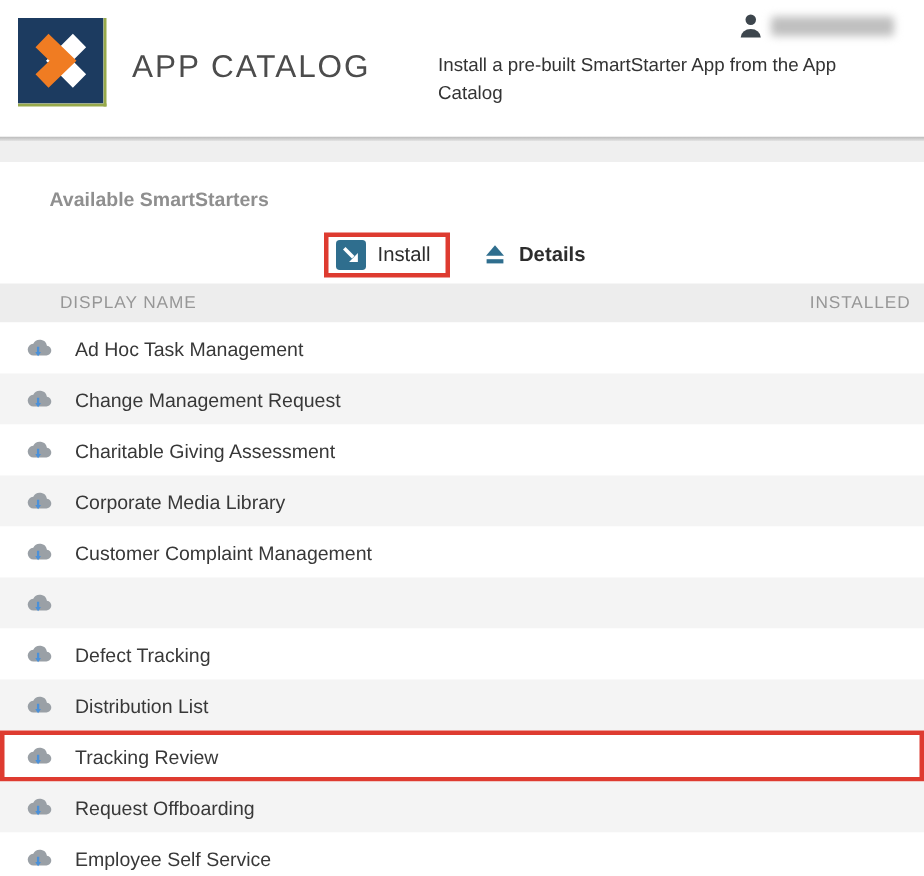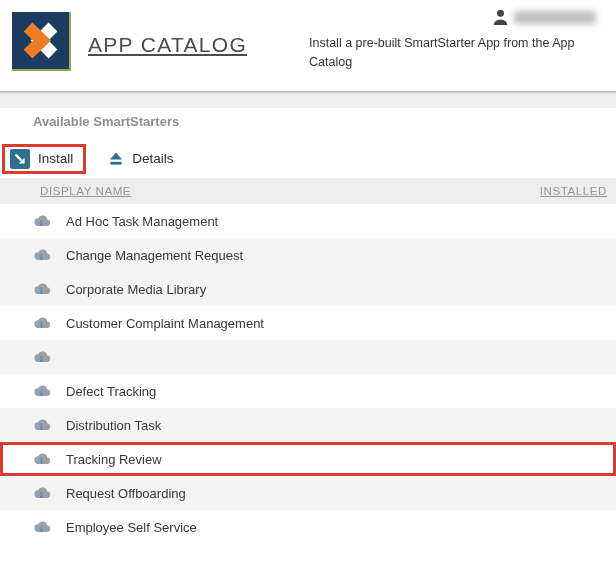--- a/index.html
+++ b/index.html
@@ -8,46 +8,46 @@
     font-family:"Liberation Sans", sans-serif;
     -webkit-font-smoothing:antialiased;
   }
   .app{position:relative;width:616px;height:584px;}
 
   
   header{position:relative;height:91px;background:#fff;}
   .logo{position:absolute;left:12px;top:12px;width:57px;height:57px;
         border-right:2px solid #97a94b;border-bottom:2px solid #97a94b;box-sizing:content-box;}
   .page-title{position:absolute;left:88px;top:33px;margin:0;font-size:21px;font-weight:400;
-        color:#4c4c4c;letter-spacing:1.3px;text-decoration:underline;}
-  .desc{position:absolute;left:309px;top:34px;width:276px;margin:0;font-size:12.5px;
+        color:#4c4c4c;letter-spacing:1.3px;}
+  .desc{position:absolute;left:292px;top:34px;width:276px;margin:0;font-size:12.5px;
         line-height:1.5;color:#333;}
   .user{position:absolute;right:20px;top:9px;display:flex;align-items:center;gap:6px;}
   .redacted{width:82px;height:13px;background:#bfbfbf;border-radius:2px;filter:blur(3px);}
 
   .hdr-shadow{height:3px;background:linear-gradient(#b9b9b9,#e3e3e3);}
   .gray-strip{height:14px;background:#efefef;}
 
   
-  .section-title{margin:6px 0 0 33px;font-size:13px;font-weight:bold;color:#8f8f8f;}
-
-  .toolbar{display:flex;align-items:center;margin:13px 0 0 2px;height:33px;}
+  .section-title{margin:17px 0 0 33px;font-size:13px;font-weight:bold;color:#8f8f8f;}
+
+  .toolbar{display:flex;align-items:center;margin:13px 0 0 2px;height:33px;justify-content:center;}
   .tb-btn{display:flex;align-items:center;gap:8px;font-size:13.5px;color:#2d2d2d;cursor:pointer;}
   .tb-btn.install{border:3px solid transparent;padding:2px 10px 2px 5px;}
   .tb-btn.install.annotated{border-color:#de3b30;}
-  .tb-btn.mid{margin-left:10px;padding:0 12px;}
+  .tb-btn.mid{margin-left:10px;padding:0 12px;font-weight:bold;}
   .ic{display:inline-flex;align-items:center;justify-content:center;}
 
   
   .grid{margin-top:3px;}
   .grid-head{height:26px;background:#ededed;display:flex;justify-content:space-between;
         align-items:center;padding:0 9px 0 40px;color:#979797;font-size:11.5px;
-        letter-spacing:.6px;text-decoration:underline;}
+        letter-spacing:.6px;}
   .grid-row{position:relative;height:34px;display:flex;align-items:center;
-        padding-left:32px;gap:15px;background:#fff;font-size:13px;color:#383838;cursor:pointer;}
+        padding-left:16px;gap:15px;background:#fff;font-size:13px;color:#383838;cursor:pointer;}
   .grid-row.alt{background:#f4f4f4;}
   .grid-row.annotated::after{content:"";position:absolute;inset:0;
         border:3px solid #de3b30;pointer-events:none;}
 </style>
 </head>
 <body>
 
 <div class="app">
 
   <header>
@@ -122,20 +122,30 @@
     <span class="ic">
       <svg width="19" height="16" viewBox="0 0 20 16">
         <path d="M16.1 6.4 a5.1 5.1 0 0 0 -9.6 -1.4 A4.1 4.1 0 0 0 6.9 13.2 h8.5 a3.3 3.3 0 0 0 0.7 -6.8 z" fill="#9aa0a6"></path>
         <path d="M9.9 7.2 v4.4" stroke="#4a90d9" stroke-width="1.6" fill="none"></path>
         <polygon points="7.9,10.8 9.9,13.8 11.9,10.8" fill="#4a90d9"></polygon>
       </svg>
     </span>
     <span class="row-label">Change Management Request</span>
   </div>
 
+  <div class="grid-row">
+    <span class="ic">
+      <svg width="19" height="16" viewBox="0 0 20 16">
+        <path d="M16.1 6.4 a5.1 5.1 0 0 0 -9.6 -1.4 A4.1 4.1 0 0 0 6.9 13.2 h8.5 a3.3 3.3 0 0 0 0.7 -6.8 z" fill="#9aa0a6"></path>
+        <path d="M9.9 7.2 v4.4" stroke="#4a90d9" stroke-width="1.6" fill="none"></path>
+        <polygon points="7.9,10.8 9.9,13.8 11.9,10.8" fill="#4a90d9"></polygon>
+      </svg>
+    </span>
+    <span class="row-label">Charitable Giving Assessment</span>
+  </div>
 
   <div class="grid-row alt">
     <span class="ic">
       <svg width="19" height="16" viewBox="0 0 20 16">
         <path d="M16.1 6.4 a5.1 5.1 0 0 0 -9.6 -1.4 A4.1 4.1 0 0 0 6.9 13.2 h8.5 a3.3 3.3 0 0 0 0.7 -6.8 z" fill="#9aa0a6"></path>
         <path d="M9.9 7.2 v4.4" stroke="#4a90d9" stroke-width="1.6" fill="none"></path>
         <polygon points="7.9,10.8 9.9,13.8 11.9,10.8" fill="#4a90d9"></polygon>
       </svg>
     </span>
     <span class="row-label">Corporate Media Library</span>
@@ -174,21 +184,21 @@
   </div>
 
   <div class="grid-row alt">
     <span class="ic">
       <svg width="19" height="16" viewBox="0 0 20 16">
         <path d="M16.1 6.4 a5.1 5.1 0 0 0 -9.6 -1.4 A4.1 4.1 0 0 0 6.9 13.2 h8.5 a3.3 3.3 0 0 0 0.7 -6.8 z" fill="#9aa0a6"></path>
         <path d="M9.9 7.2 v4.4" stroke="#4a90d9" stroke-width="1.6" fill="none"></path>
         <polygon points="7.9,10.8 9.9,13.8 11.9,10.8" fill="#4a90d9"></polygon>
       </svg>
     </span>
-    <span class="row-label">Distribution Task</span>
+    <span class="row-label">Distribution List</span>
   </div>
 
   <div class="grid-row annotated">
     <span class="ic">
       <svg width="19" height="16" viewBox="0 0 20 16">
         <path d="M16.1 6.4 a5.1 5.1 0 0 0 -9.6 -1.4 A4.1 4.1 0 0 0 6.9 13.2 h8.5 a3.3 3.3 0 0 0 0.7 -6.8 z" fill="#9aa0a6"></path>
         <path d="M9.9 7.2 v4.4" stroke="#4a90d9" stroke-width="1.6" fill="none"></path>
         <polygon points="7.9,10.8 9.9,13.8 11.9,10.8" fill="#4a90d9"></polygon>
       </svg>
     </span>

